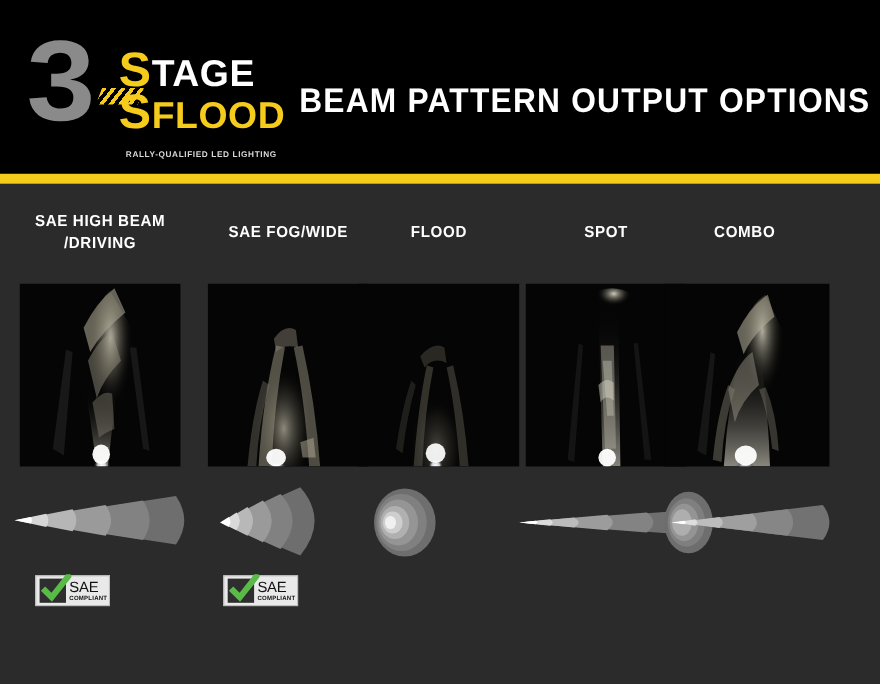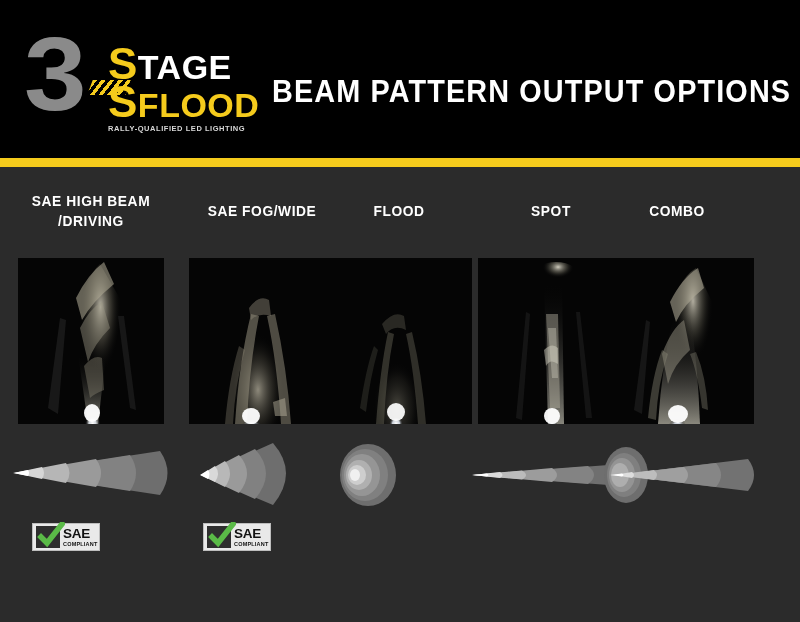--- a/index.html
+++ b/index.html
@@ -39,22 +39,23 @@
   .logo-stage .cap{font-size:44px;color:#f5cb1c;}
   .logo-series{
     font-size:34px;font-weight:bold;color:#f5cb1c;
     line-height:34px;letter-spacing:0.5px;
     font-family:"Liberation Sans", sans-serif;
     white-space:nowrap;margin-top:2px;
   }
   .logo-series .cap{font-size:44px;}
   .logo-tag{
     font-size:7.5px;font-weight:bold;color:#d8d8d8;
-    letter-spacing:0.55px;margin-top:2px;white-space:nowrap;
-    font-family:"Liberation Sans", sans-serif;
+    letter-spacing:0.55px;margin-top:14px;white-space:nowrap;
+    font-family:"Liberation Sans", sans-serif;
+    text-align:center;
   }
   .logo-slash{
     position:absolute;left:66px;top:54px;width:38px;height:15px;
     background:repeating-linear-gradient(112deg,#f5cb1c 0 4px,transparent 4px 8px);
     transform:skewX(-20deg);
   }
 
   .poster-title{
     position:absolute;left:272px;top:74px;
     font-family:"Liberation Sans", sans-serif;
@@ -113,21 +114,21 @@
     position:relative;flex:0 0 auto;
   }
   .badge-check{
     position:absolute;left:1px;top:-4px;width:28px;height:28px;
   }
   .badge-text{
     margin-left:3px;line-height:1;
   }
   .badge-sae{
     font-family:"Liberation Sans", sans-serif;
-    font-size:13.5px;font-weight:bold;color:#111111;
+    font-size:13.5px;font-weight:normal;color:#111111;
     letter-spacing:-0.2px;display:block;
   }
   .badge-comp{
     font-family:"Liberation Sans", sans-serif;
     font-size:5.5px;font-weight:bold;color:#111111;
     letter-spacing:0.2px;display:block;margin-top:1px;
   }
 </style>
 </head>
 <body>

